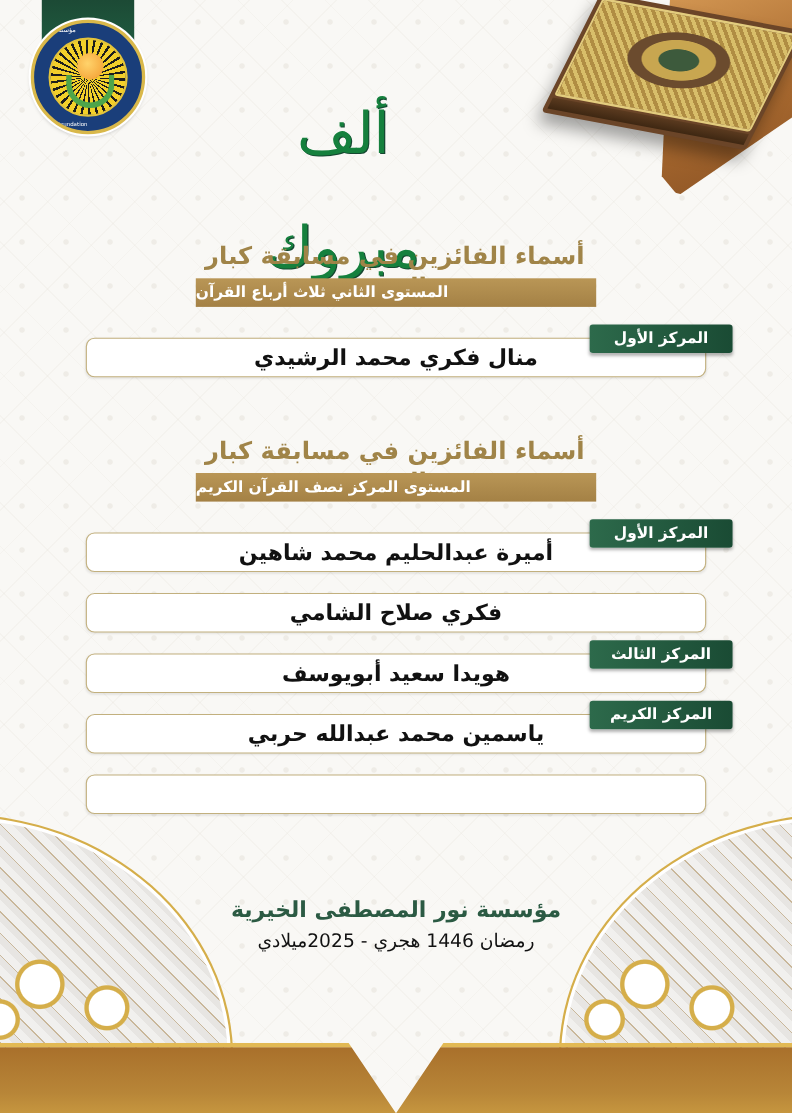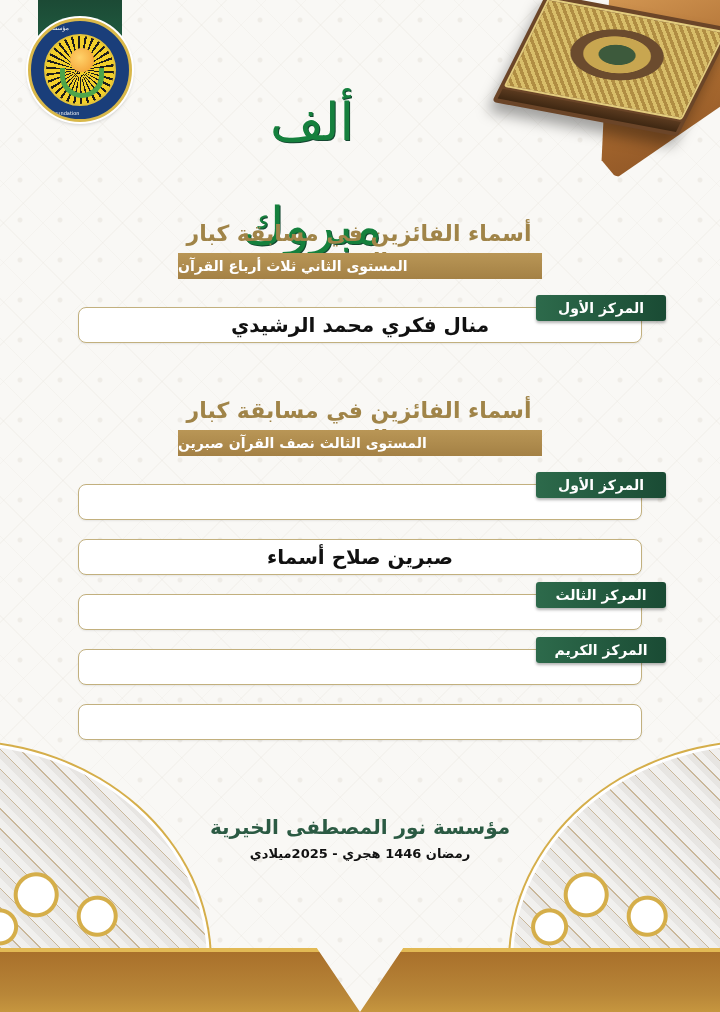--- a/index.html
+++ b/index.html
@@ -126,21 +126,21 @@
       box-shadow: 0 2px 3px rgba(0,0,0,0.3);
     }
 
     
     .footer-org {
       position: absolute; left: 200px; top: 815px; width: 320px; text-align: center;
       font-weight: bold; font-size: 20px; color: #2b5a43;
     }
     .footer-date {
       position: absolute; left: 200px; top: 846px; width: 320px; text-align: center;
-      font-size: 13px; color: #111; font-weight: bold;
+      font-size: 17px; color: #111;
     }
 
     
     .arch {
       position: absolute; bottom: 50px; width: 250px; height: 220px;
       background:
         radial-gradient(circle at 30% 70%, #fff 0 18px, #d5ae4a 19px 22px, transparent 23px),
         radial-gradient(circle at 55% 80%, #fff 0 16px, #d5ae4a 17px 20px, transparent 21px),
         radial-gradient(circle at 15% 85%, #fff 0 14px, #d5ae4a 15px 18px, transparent 19px),
         repeating-linear-gradient(45deg, #e7e5e2 0 6px, #c9b79a 6px 7px, #f1f0ee 7px 14px),
@@ -183,36 +183,39 @@
 <div class="section-title" style="top:220px">أسماء الفائزين في مسابقة كبار السن</div>
 <div class="level-banner" style="top:253px">المستوى الثاني ثلاث أرباع القرآن</div>
 
 <div class="winner" style="top:301px">
   <div class="winner-box"></div>
   <div class="winner-name">منال فكري محمد الرشيدي</div>
   <div class="rank-pill">المركز الأول</div>
 </div>
 
 <div class="section-title" style="top:397px">أسماء الفائزين في مسابقة كبار السن</div>
-<div class="level-banner" style="top:430px">المستوى الثالث نصف القرآن صبرين</div>
+<div class="level-banner" style="top:430px">المستوى المركز نصف القرآن الكريم</div>
 
 <div class="winner" style="top:478px">
   <div class="winner-box"></div>
+  <div class="winner-name">أميرة عبدالحليم محمد شاهين</div>
   <div class="rank-pill">المركز الأول</div>
 </div>
 <div class="winner" style="top:533px">
   <div class="winner-box"></div>
-  <div class="winner-name">صبرين صلاح أسماء</div>
+  <div class="winner-name">فكري صلاح الشامي</div>
 </div>
 <div class="winner" style="top:588px">
   <div class="winner-box"></div>
+  <div class="winner-name">هويدا سعيد أبويوسف</div>
   <div class="rank-pill">المركز الثالث</div>
 </div>
 <div class="winner" style="top:643px">
   <div class="winner-box"></div>
+  <div class="winner-name">ياسمين محمد عبدالله حربي</div>
   <div class="rank-pill">المركز الكريم</div>
 </div>
 <div class="winner" style="top:698px">
   <div class="winner-box"></div>
 </div>
 
 <div class="arch arch-left"></div>
 <div class="arch arch-right"></div>
 <div class="bottom-band"></div>
 

